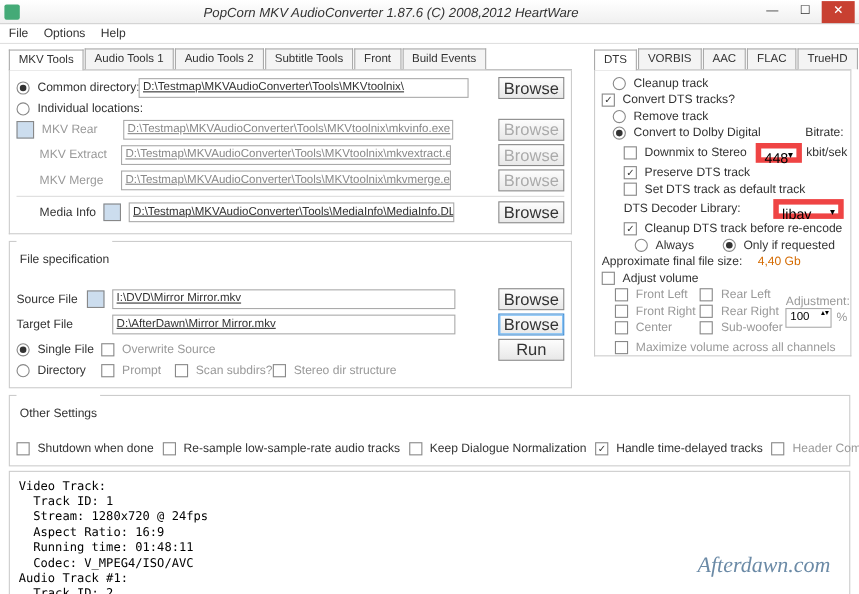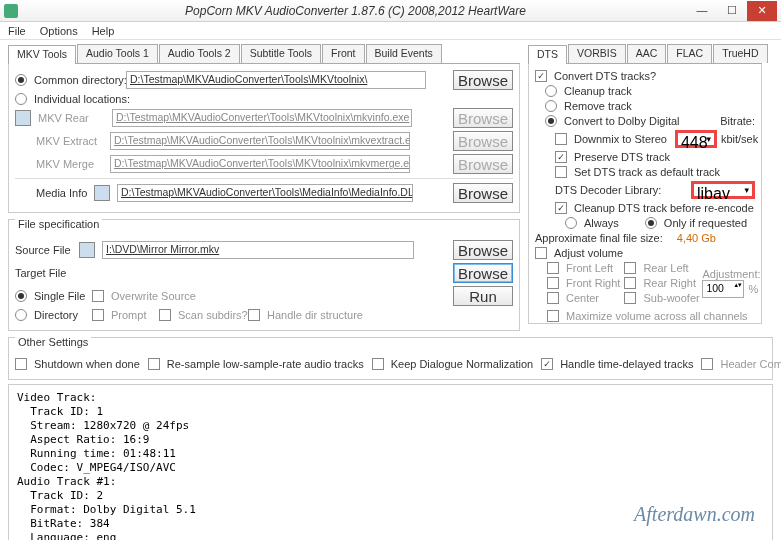--- a/index.html
+++ b/index.html
@@ -5,41 +5,41 @@
 * { box-sizing: border-box; margin: 0; padding: 0; font-family: "Segoe UI", Tahoma, sans-serif; font-size: 11px; }
 body { background: #fff; width: 781px; height: 540px; overflow: hidden; position: relative; }
 .titlebar { height: 22px; background: linear-gradient(#fff,#f0f0f0); border-bottom: 1px solid #d0d0d0; display: flex; align-items: center; padding: 0 4px; }
 .title-icon { width: 14px; height: 14px; background: #4a7; margin-right: 6px; border-radius: 2px; }
 .title-text { flex: 1; text-align: center; color: #333; font-size: 12px; font-style: italic; }
 .win-btns { display: flex; }
 .win-btn { width: 30px; height: 20px; text-align: center; line-height: 18px; color: #333; }
 .win-btn.close { background: #c84031; color: #fff; }
 .menubar { display: flex; gap: 14px; padding: 2px 8px; border-bottom: 1px solid #e0e0e0; height: 18px; align-items: center; }
 .menubar span { color: #333; }
-.body-area { display: flex; padding: 4px 6px 4px 8px; gap: 8px; }
+.body-area { display: flex; padding: 4px 6px 4px 8px; gap: 20px; }
 .left-col { width: 512px; }
 .right-col { width: 234px; }
 .tabstrip { display: flex; border-bottom: 1px solid #aaa; height: 20px; }
 .tab { border: 1px solid #aaa; border-bottom: none; padding: 2px 8px; background: #f4f4f4; margin-right: 1px; font-size: 10.5px; color: #333; }
 .tab.active { background: #fff; position: relative; top: 1px; }
 .panel { border: 1px solid #ccc; border-top: none; padding: 6px; }
 .row { display: flex; align-items: center; margin-bottom: 3px; gap: 4px; }
 .radio, .check { width: 12px; height: 12px; border: 1px solid #888; margin-right: 3px; flex-shrink: 0; display:inline-flex; align-items:center; justify-content:center; font-size:8px; line-height:1; }
 .radio { border-radius: 50%; }
 .radio.sel::after { content:""; width:6px; height:6px; background:#333; border-radius:50%; }
 .check.sel::after { content:"✓"; color:#333; font-size:9px; }
 .lbl { color: #333; white-space: nowrap; }
 .lbl.dim { color: #999; }
 .input { border: 1px solid #aaa; height: 18px; padding: 1px 3px; background: #fff; font-size: 10.5px; color: #333; overflow:hidden; white-space:nowrap;text-decoration:underline; }
 .btn { border: 1px solid #888; background: linear-gradient(#fdfdfd,#e8e8e8); height: 20px; padding: 0 10px; font-size: 15px; color: #333; text-align:center; display:inline-flex; align-items:center; justify-content:center; }
 .btn.hl { border: 1px solid #3a8ad4; box-shadow: 0 0 0 1px #7abdf5 inset; }
 .mini-icon { width:16px; height:16px; border:1px solid #888; background:#cde; margin-right:3px; flex-shrink:0; }
 .group { border:1px solid #ccc; padding: 4px 6px 6px 6px; margin-top:6px; }
-.group-title { position:relative; top:-10px; background:#fff; display:inline-block; padding:4px 3px; color:#333; margin-bottom:-6px; }
-.sel-box { border:3px solid #ef4444; height:18px; padding:1px 14px 1px 3px; position:relative; background:#fff; font-size:16px; display:inline-block; }
+.group-title { position:relative; top:-10px; background:#fff; display:inline-block; padding:16px 3px; color:#333; margin-bottom:-6px; }
+.sel-box { border:5px solid #ef4444; height:18px; padding:1px 14px 1px 3px; position:relative; background:#fff; font-size:13px; display:inline-block; }
 .sel-box::after { content:"▾"; position:absolute; right:3px; top:1px; font-size:9px; }
 .info-box { border:1px solid #ccc; margin:4px 8px 0 8px; height:168px; padding:6px 8px; font-family: Consolas, monospace; font-size:11px; color:#000; white-space:pre; line-height:14px; overflow:hidden; }
 .watermark { position:absolute; right:26px; bottom:14px; font-family:"Brush Script MT",cursive; font-size:20px; color:#6b8aa6; font-style:italic; }
 hr.sep { border:none; border-top:1px solid #ddd; margin:4px 0; }
 .spin { border:1px solid #aaa; width:42px; height:18px; padding:1px 12px 1px 3px; position:relative; font-size:10.5px; }
 .spin::after { content:"▴▾"; position:absolute; right:2px; top:0; font-size:7px; line-height:8px; }
 .orange { color:#d46a00; }
 </style>
 </head>
 <body>
@@ -119,60 +119,61 @@
       <div class="row">
         <span class="lbl" style="width:60px">Source File</span>
         <span class="mini-icon"></span>
         <span class="input" style="width:312px">I:\DVD\Mirror Mirror.mkv</span>
         <span style="flex:1"></span>
         <span class="btn" style="width:60px">Browse</span>
       </div>
       <div class="row">
         <span class="lbl" style="width:60px">Target File</span>
         <span style="width:19px"></span>
+        <span class="input" style="width:312px">D:\AfterDawn\Mirror Mirror.mkv</span>
         <span style="flex:1"></span>
         <span class="btn hl" style="width:60px">Browse</span>
       </div>
       <div class="row">
         <span class="radio sel"></span>
         <span class="lbl" style="width:54px">Single File</span>
         <span class="check"></span>
         <span class="lbl dim">Overwrite Source</span>
         <span style="flex:1"></span>
         <span class="btn" style="width:60px">Run</span>
       </div>
       <div class="row">
         <span class="radio"></span>
         <span class="lbl" style="width:54px">Directory</span>
         <span class="check"></span>
         <span class="lbl dim" style="width:44px">Prompt</span>
         <span class="check"></span>
         <span class="lbl dim" style="width:66px">Scan subdirs?</span>
         <span class="check"></span>
-        <span class="lbl dim">Handle dir structure</span>
+        <span class="lbl dim">Stereo dir structure</span>
       </div>
     </div>
   </div>
 
   <div class="right-col">
     <div class="tabstrip">
       <div class="tab active">DTS</div>
       <div class="tab">VORBIS</div>
       <div class="tab">AAC</div>
       <div class="tab">FLAC</div>
       <div class="tab">TrueHD</div>
     </div>
     <div class="panel" style="height:260px">
-      <div class="row">
-          <span class="check sel"></span>
-          <span class="lbl">Convert DTS tracks?</span>
-        </div>
       <div class="row" style="margin-left:10px">
           <span class="radio"></span>
           <span class="lbl">Cleanup track</span>
+        </div>
+      <div class="row">
+          <span class="check sel"></span>
+          <span class="lbl">Convert DTS tracks?</span>
         </div>
       <div class="row" style="margin-left:10px">
           <span class="radio"></span>
           <span class="lbl">Remove track</span>
         </div>
       <div class="row" style="margin-left:10px">
           <span class="radio sel"></span>
           <span class="lbl">Convert to Dolby Digital</span>
           <span style="flex:1"></span>
           <span class="lbl">Bitrate:</span>

